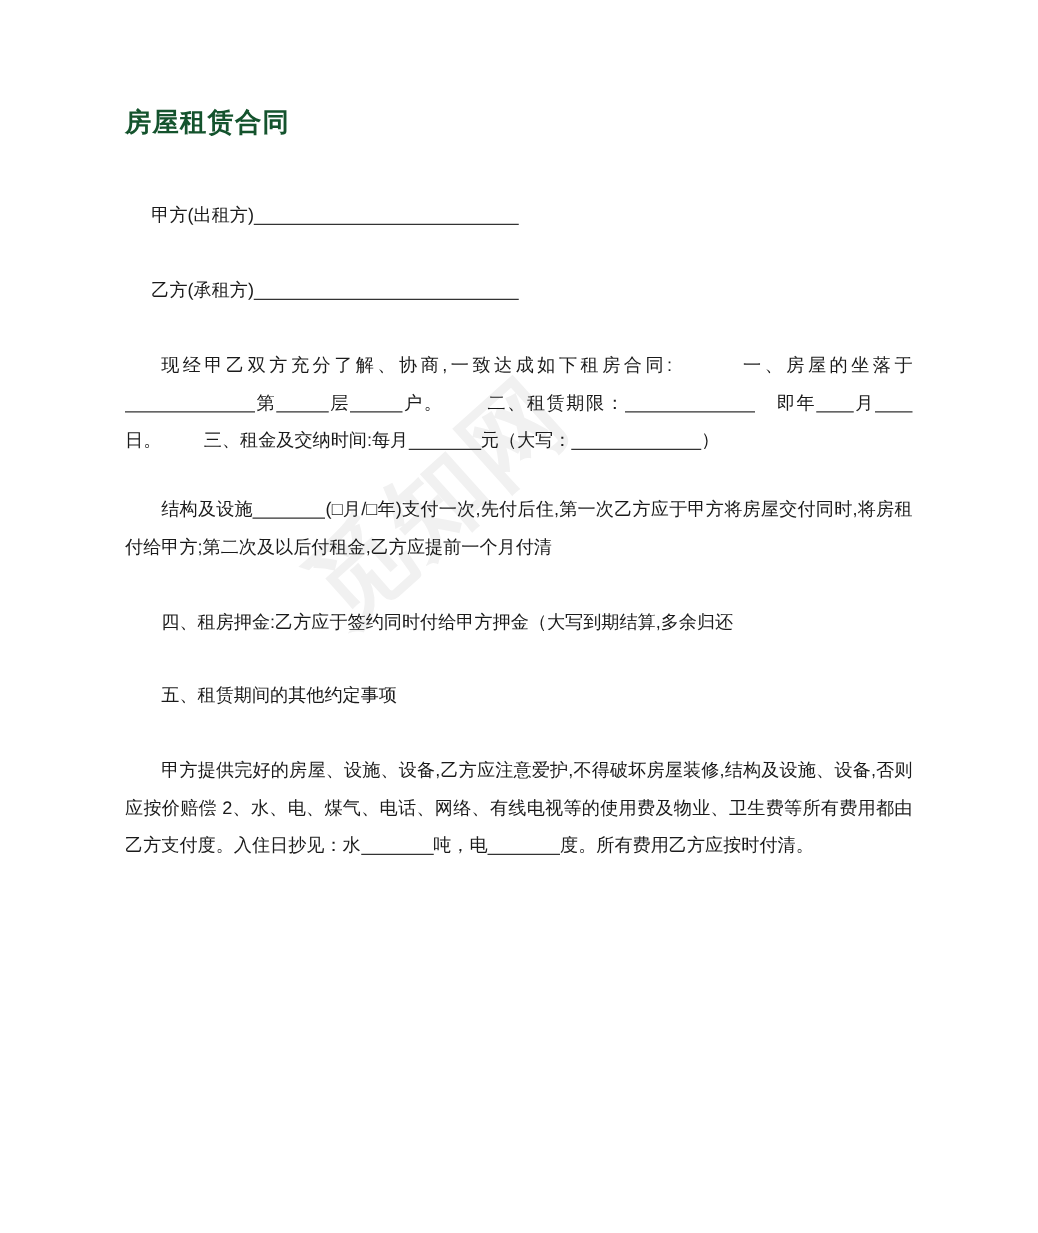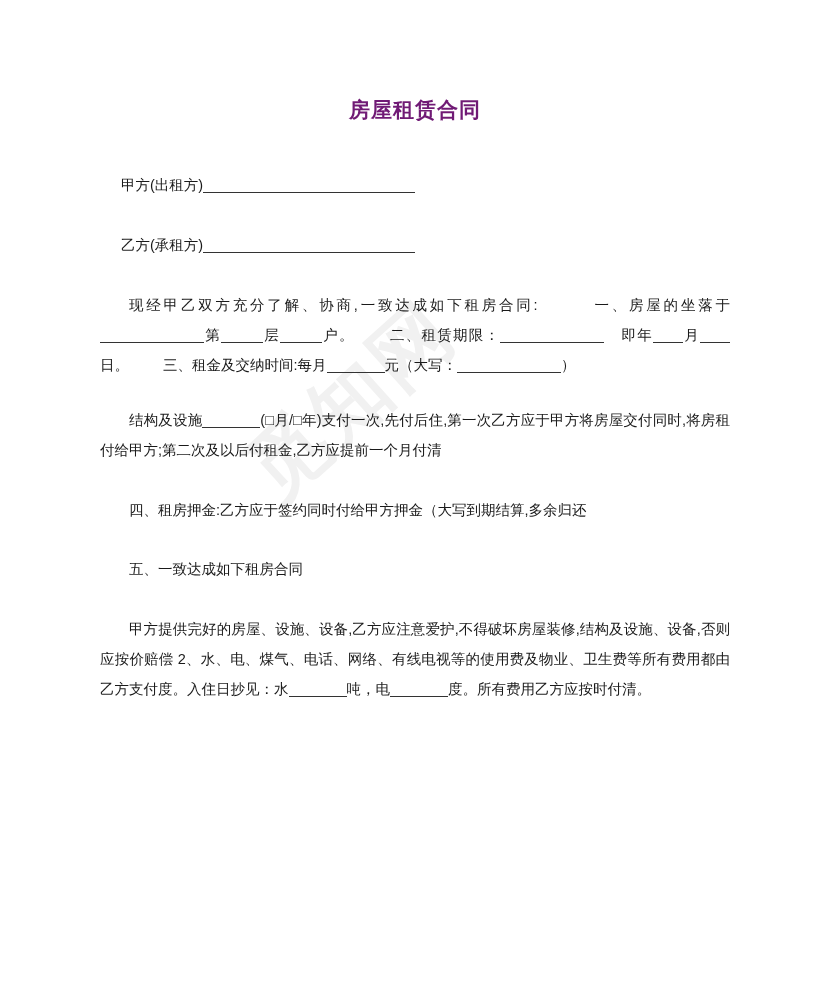--- a/index.html
+++ b/index.html
@@ -41,27 +41,26 @@
     user-select: none;
     pointer-events: none;
     z-index: 0;
   }
   .content {
     position: relative;
     z-index: 1;
     padding: 0 100px;
   }
   .doc-title {
-    text-align: center;
     font-size: 21px;
     font-weight: 700;
     letter-spacing: 1px;
-    margin: 12px;
+    margin: 0;
     padding-top: 84px;
-    color: #701a75;
+    color: #14532d;
   }
   .party-block {
     margin-top: 48px;
     margin-left: 21px;
   }
   .party-line {
     font-size: 14.5px;
     line-height: 1.9;
     margin: 0 0 32px 0;
     white-space: pre;
@@ -114,19 +113,19 @@
       <p class="party-line"><span>甲方(出租方)</span><span class="fill"></span></p>
       <p class="party-line"><span>乙方(承租方)</span><span class="fill"></span></p>
     </div>
 
     <p class="para indent"><span>现经甲乙双方充分了解、协商,一致达成如下租房合同:</span><span class="gap-lg"></span><span>一、房屋的坐落于</span><span class="blank b-xl"></span><span>第</span><span class="blank b-sm"></span><span>层</span><span class="blank b-sm"></span><span>户。</span><span class="gap-md"></span><span>二、租赁期限：</span><span class="blank b-xl"></span><span class="gap-sm"></span><span>即</span><span>年</span><span class="blank b-xs"></span><span>月</span><span class="blank b-xs"></span><span>日。</span><span class="gap-md"></span><span>三、租金及交纳时间:每月</span><span class="blank b-md"></span><span>元（大写：</span><span class="blank b-xl"></span><span>）</span></p>
 
     <p class="para indent spread"><span>结构及设施</span><span class="blank b-md"></span><span>(□月/□年)支付一次,先付后住,第一次乙方应于甲方将房屋交付同时,将房租付给甲方;第二次及以后付租金,乙方应提前一个月付清</span></p>
 
     <p class="para indent spread">四、租房押金:乙方应于签约同时付给甲方押金（大写到期结算,多余归还</p>
 
-    <p class="para indent spread">五、一致达成如下租房合同</p>
+    <p class="para indent spread">五、租赁期间的其他约定事项</p>
 
     <p class="para indent spread"><span>甲方提供完好的房屋、设施、设备,乙方应注意爱护,不得破坏房屋装修,结构及设施、设备,否则应按价赔偿 2、水、电、煤气、电话、网络、有线电视等的使用费及物业、卫生费等所有费用都由乙方支付度。入住日抄见：水</span><span class="blank b-md"></span><span>吨，电</span><span class="blank b-md"></span><span>度。所有费用乙方应按时付清。</span></p>
 
 
   </div>
 </div>
 
 </body></html>

